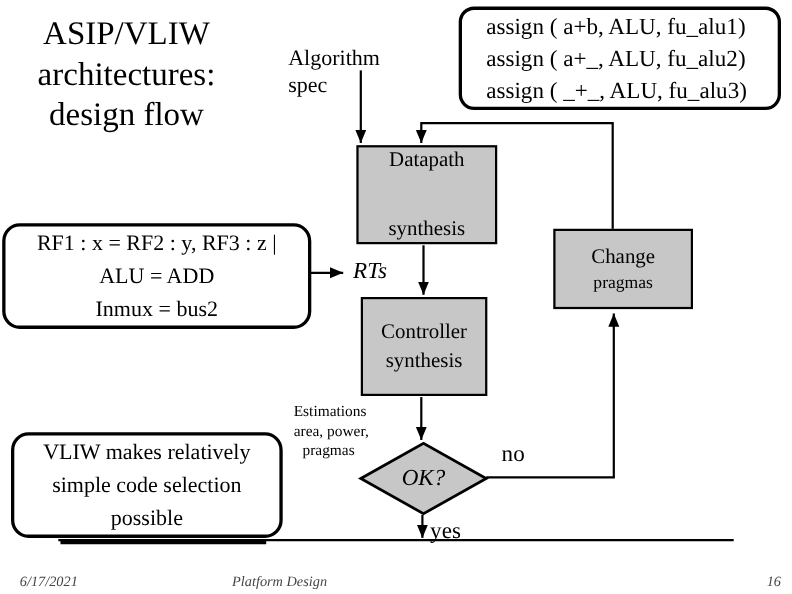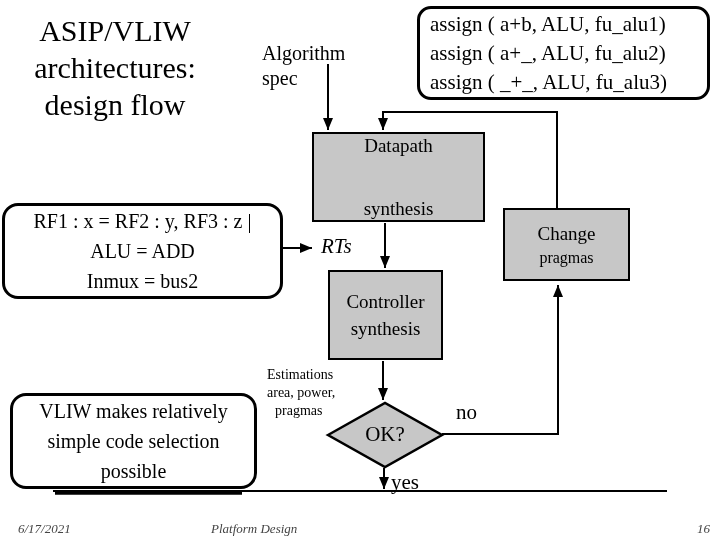--- a/index.html
+++ b/index.html
@@ -22,31 +22,31 @@
     background:#c7c7c7;border:2px solid #000;box-sizing:border-box;
     display:flex;flex-direction:column;justify-content:center;align-items:center;
     text-align:center;font-size:19px;line-height:27px;
   }
   .whitebox{
     background:#fff;border:3px solid #000;border-radius:16px;box-sizing:border-box;
     display:flex;flex-direction:column;justify-content:center;align-items:center;
     text-align:center;
   }
   .assignbox{left:417px;top:6px;width:293px;height:94px;border-radius:14px;
-    align-items:flex-start;text-align:left;padding-left:10px;
+    align-items:flex-start;text-align:left;padding-left:22px;
     font-size:21px;line-height:29px;white-space:nowrap;}
-  .datapath{left:312px;top:132px;width:173px;height:90px;gap:36px;}
+  .datapath{left:324px;top:132px;width:128px;height:90px;gap:36px;}
   .controller{left:328px;top:270px;width:115px;height:90px;}
   .change{left:503px;top:208px;width:127px;height:73px;line-height:26px;}
   .change .small{font-size:16px;line-height:22px;}
   .rfbox{left:2px;top:203px;width:281px;height:96px;font-size:20px;line-height:30px;white-space:nowrap;}
   .vliwbox{left:10px;top:393px;width:247px;height:96px;font-size:20px;line-height:30px;white-space:nowrap;}
 
   .rts{left:321px;top:234px;font-size:21px;font-style:italic;}
-  .okq{left:328px;top:422px;width:114px;text-align:center;font-size:21px;z-index:3;}
+  .okq{left:328px;top:422px;width:114px;text-align:center;font-size:21px;z-index:3;font-style:italic;}
   .lbl-no{left:456px;top:400px;font-size:21px;}
   .lbl-yes{left:391px;top:470px;font-size:21px;}
   .estim{left:267px;top:366px;font-size:14px;line-height:18px;}
   .estim .ind{padding-left:8px;}
 
   .footer{top:521px;font-size:13px;font-style:italic;color:#444;white-space:nowrap;margin-left:11px;}
   .f-date{left:7px;}
   .f-course{left:200px;}
   .f-authors{left:384px;}
   .f-page{right:10px;}

